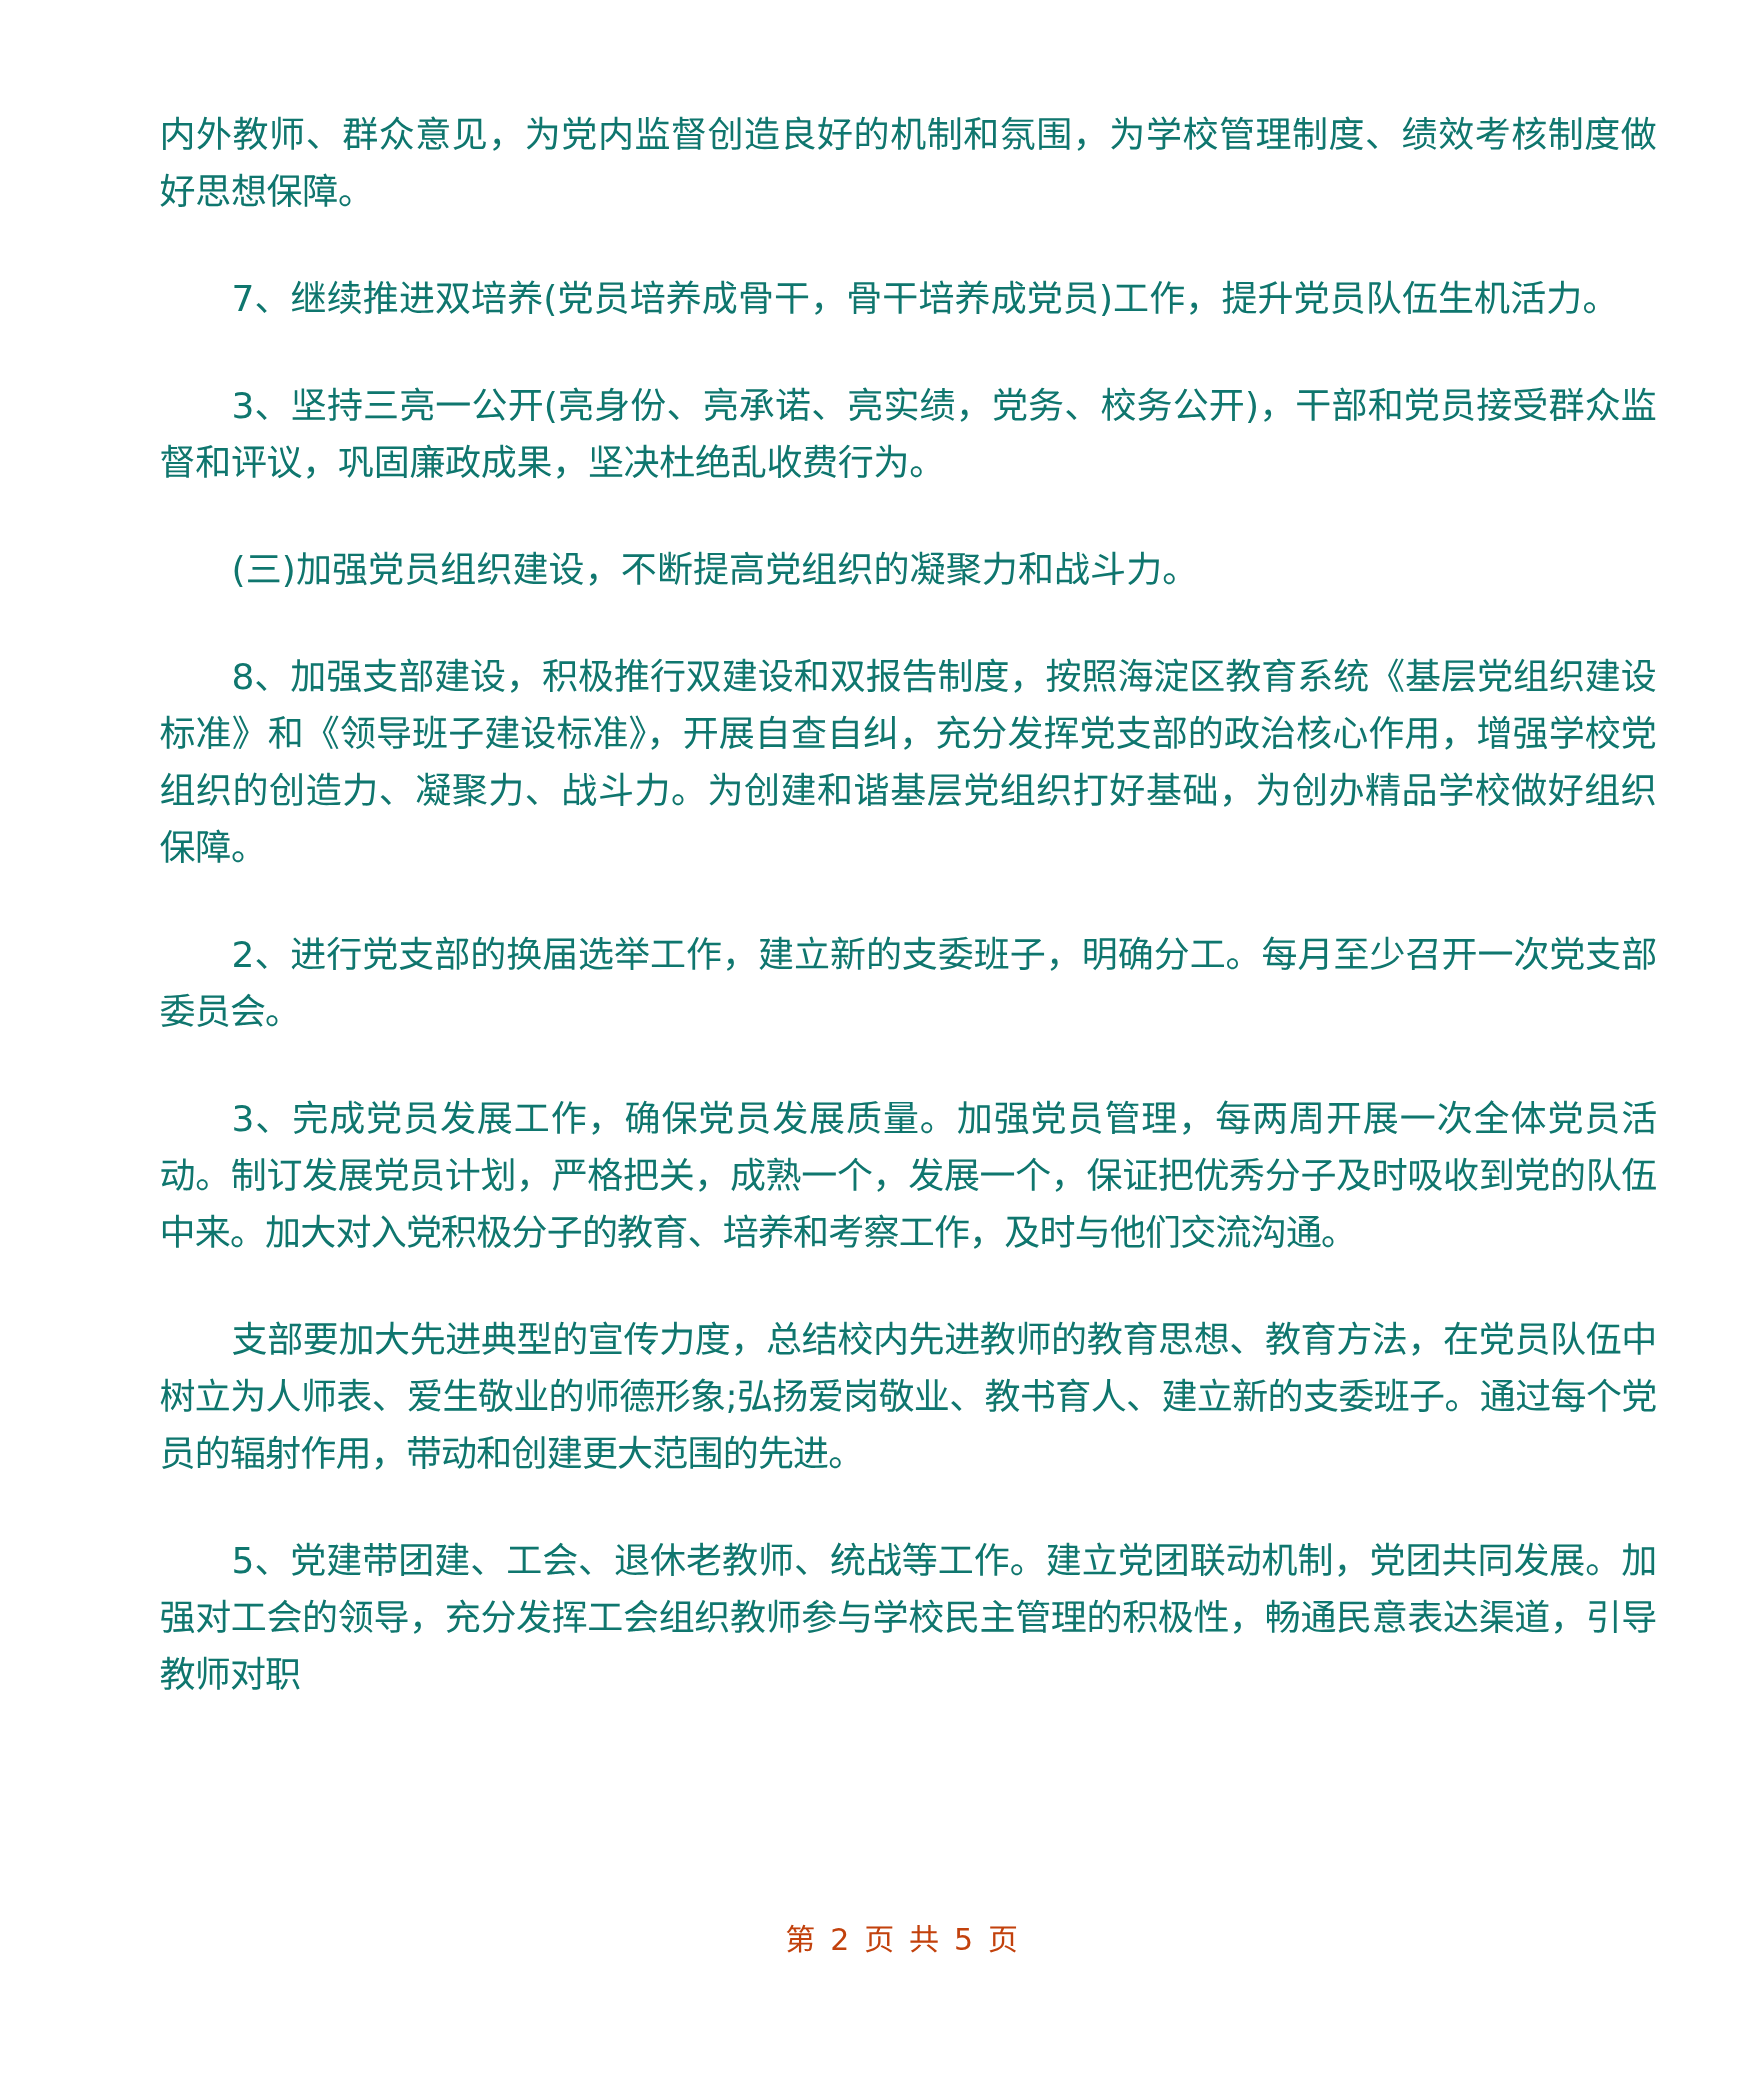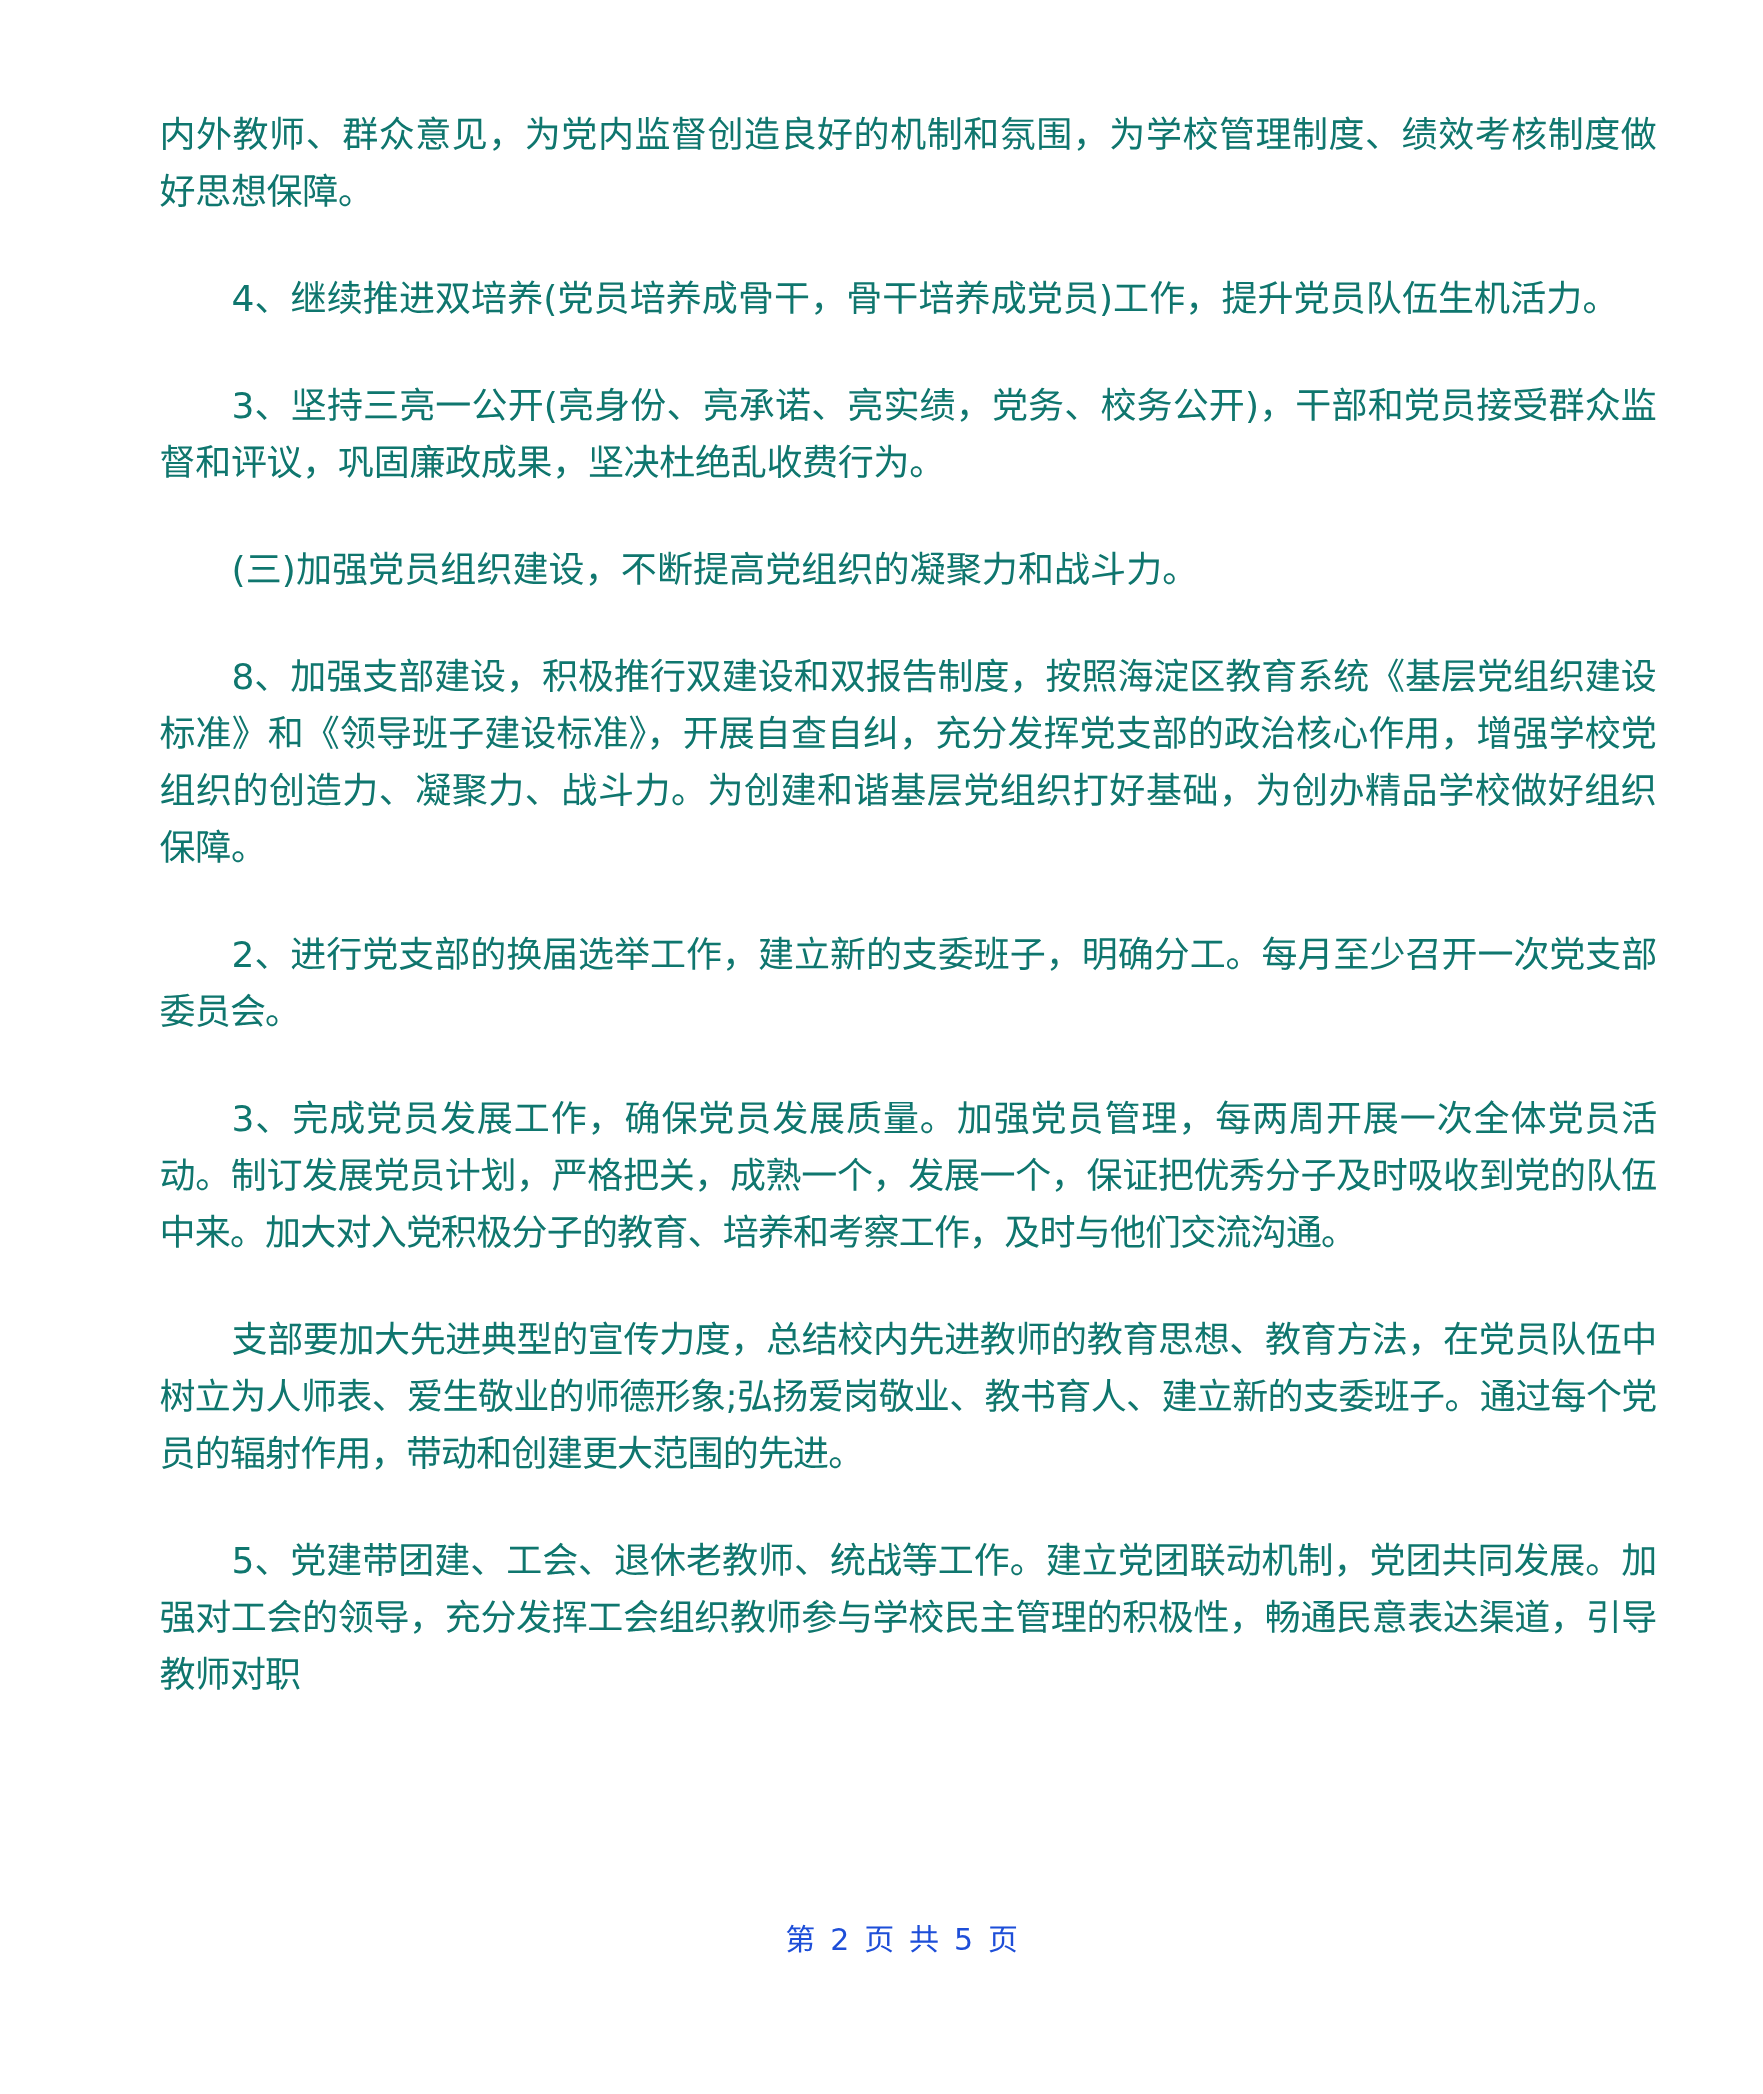--- a/index.html
+++ b/index.html
@@ -62,34 +62,34 @@
 
   .footer {
     position: absolute;
     left: 0;
     right: 0;
     bottom: 136px;
     text-align: center;
     font-size: 30px;
     line-height: 39px;
     letter-spacing: 2.7px;
-    color: #1d4ed8;
+    color: #c2410c;
     padding-left: 43px;
   }
 </style>
 </head>
 <body>
 
 <div class="page">
 
   <div class="doc-body">
 
     <p class="para snug">内外教师、群众意见，为党内监督创造良好的机制和氛围，为学校管理制度、绩效考核制度做好思想保障。</p>
 
-    <p class="para indent">4、继续推进双培养(党员培养成骨干，骨干培养成党员)工作，提升党员队伍生机活力。</p>
+    <p class="para indent">7、继续推进双培养(党员培养成骨干，骨干培养成党员)工作，提升党员队伍生机活力。</p>
 
     <p class="para indent snug">3、坚持三亮一公开(亮身份、亮承诺、亮实绩，党务、校务公开)，干部和党员接受群众监督和评议，巩固廉政成果，坚决杜绝乱收费行为。</p>
 
     <p class="para indent">(三)加强党员组织建设，不断提高党组织的凝聚力和战斗力。</p>
 
     <p class="para indent snug">8、加强支部建设，积极推行双建设和双报告制度，按照海淀区教育系统《基层党组织建设标准》和《领导班子建设标准》，开展自查自纠，充分发挥党支部的政治核心作用，增强学校党组织的创造力、凝聚力、战斗力。为创建和谐基层党组织打好基础，为创办精品学校做好组织保障。</p>
 
     <p class="para indent tight">2、进行党支部的换届选举工作，建立新的支委班子，明确分工。每月至少召开一次党支部委员会。</p>
 
     <p class="para indent tight">3、完成党员发展工作，确保党员发展质量。加强党员管理，每两周开展一次全体党员活动。制订发展党员计划，严格把关，成熟一个，发展一个，保证把优秀分子及时吸收到党的队伍中来。加大对入党积极分子的教育、培养和考察工作，及时与他们交流沟通。</p>

